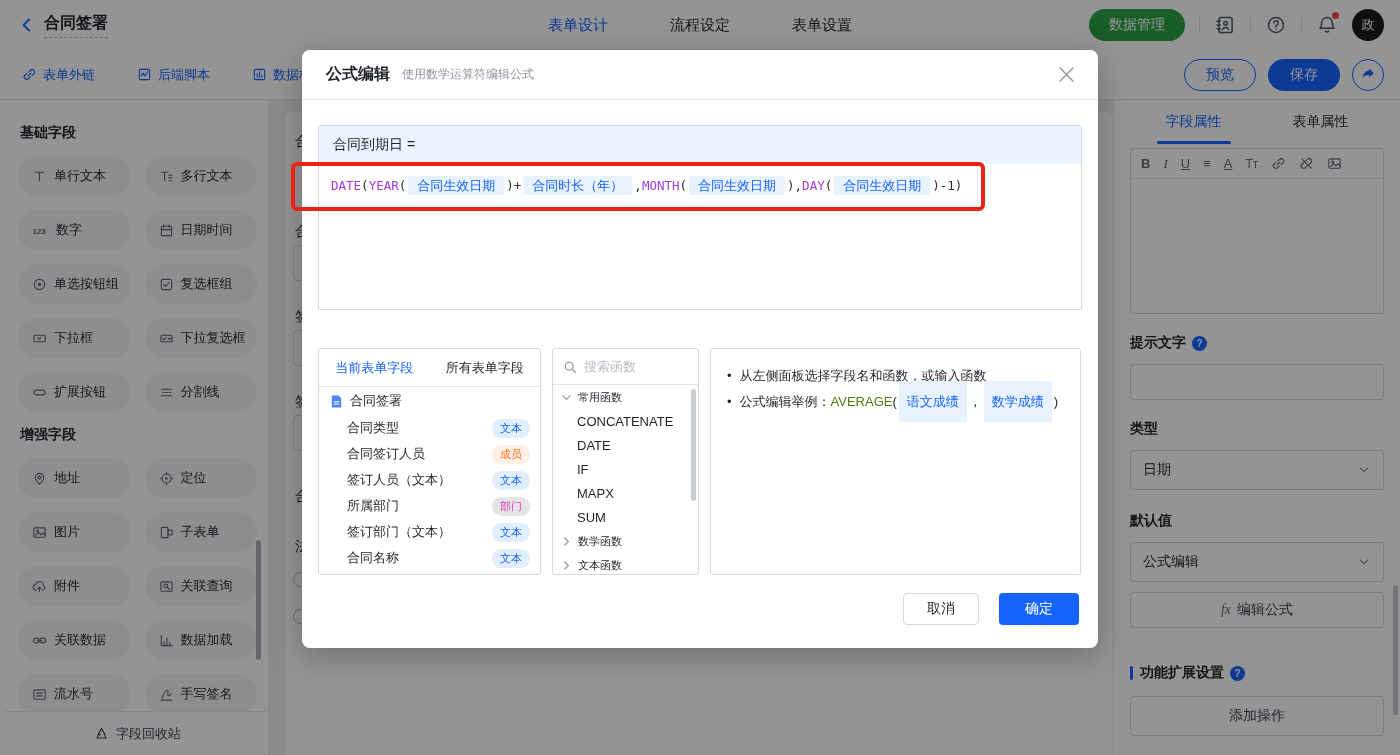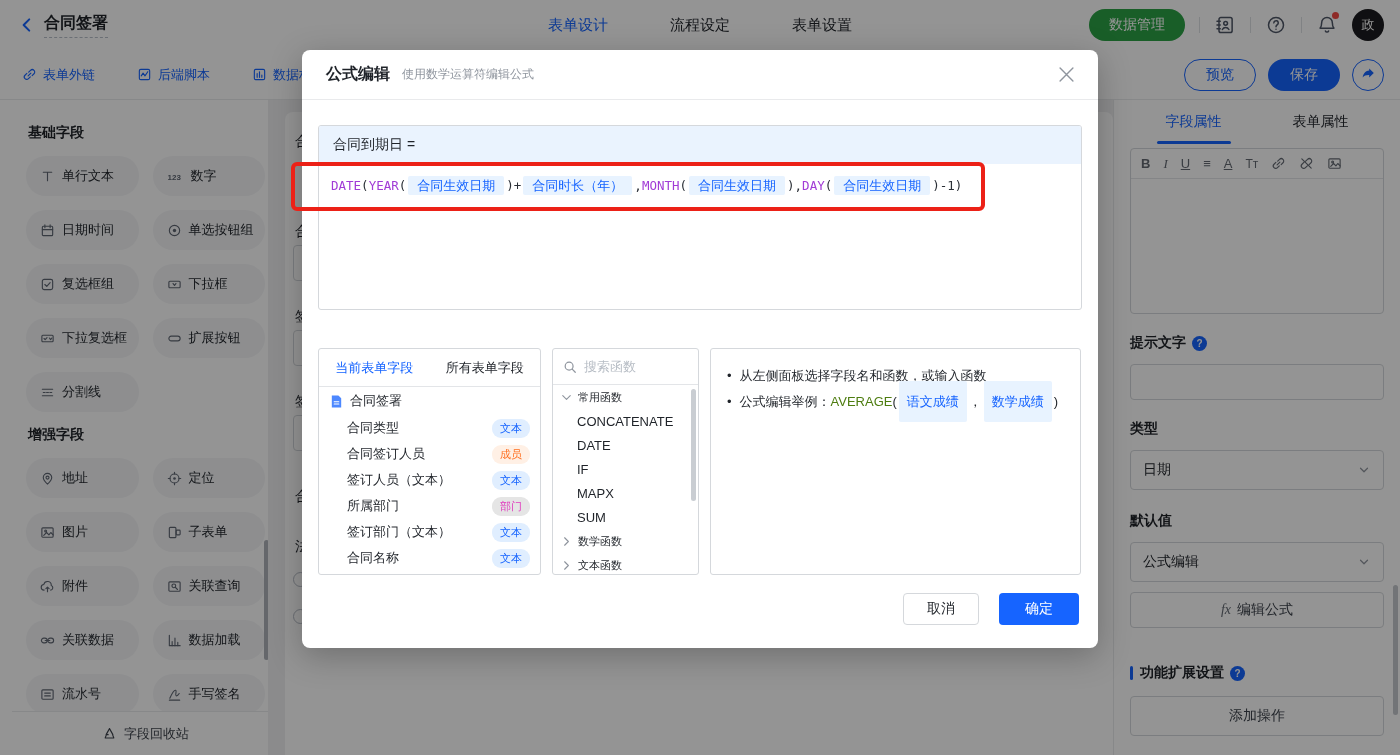--- a/index.html
+++ b/index.html
@@ -28,21 +28,21 @@
   
   .subbar { position:absolute; left:0; top:50px; width:1400px; height:50px; background:#fff; border-bottom:1px solid #E9EAEC; display:flex; align-items:center; justify-content:space-between; }
   .subbar-left { display:flex; align-items:center; gap:42px; margin-left:22px; }
   .sublink { display:flex; align-items:center; gap:6px; color:#1664FF; font-size:13px; cursor:pointer; white-space:nowrap; }
   .subbar-right { display:flex; align-items:center; gap:12px; margin-right:16px; }
   .btn-preview { height:32px; width:72px; border:1px solid #1664FF; color:#1664FF; background:#fff; border-radius:16px; font-size:14px; cursor:pointer; }
   .btn-save { height:32px; width:72px; border:none; color:#fff; background:#1664FF; border-radius:16px; font-size:14px; cursor:pointer; }
   .btn-share { height:32px; width:32px; border:1px solid #1664FF; color:#1664FF; background:#fff; border-radius:50%; display:flex; align-items:center; justify-content:center; cursor:pointer; }
 
   
-  .sidebar { position:absolute; left:12px; top:100px; width:268px; height:655px; background:#fff; border-right:1px solid #E9EAEC; padding:14px 14px 6px 14px; overflow:hidden; }
+  .sidebar { position:absolute; left:4px; top:100px; width:268px; height:655px; background:#fff; border-right:1px solid #E9EAEC; padding:14px 14px 6px 14px; overflow:hidden; }
   .sec-title { font-size:14px; font-weight:bold; margin:10px 0 14px 2px; }
   .pill-grid { display:grid; grid-template-columns:1fr 1fr; gap:14px; margin-bottom:14px; }
   .pill { height:40px; background:#F4F5F7; border-radius:20px; display:flex; align-items:center; gap:7px; padding:0 0 0 14px; font-size:13px; color:#1F2329; cursor:pointer; white-space:nowrap; }
   .pill .ic { color:#5F6672; flex:0 0 auto; }
   .sb-footer { position:absolute; left:0; bottom:0; width:267px; height:44px; background:#fff; border-top:1px solid #E9EAEC; display:flex; align-items:center; justify-content:center; gap:7px; font-size:13px; color:#3D434C; cursor:pointer; }
   .sb-thumb { position:absolute; left:252px; top:440px; width:5px; height:120px; background:#AEB2B9; border-radius:3px; }
 
   
   .canvas { position:absolute; left:268px; top:100px; width:845px; height:655px; background:#EFF0F2; }
   .canvas-card { position:absolute; left:17px; top:12px; right:0; bottom:0; background:#fff; border-radius:8px 8px 0 0; padding:0; }
@@ -215,20 +215,28 @@
           <div class="pill">
             <span class="ic">
               <svg width="15" height="15" viewBox="0 0 16 16" fill="none" stroke="currentColor" stroke-width="1.2" stroke-linecap="round" stroke-linejoin="round">
                 <path d="M3.5 3.5h9M8 3.5v9"></path>
               </svg>
             </span>
             <span>单行文本</span>
           </div>
           <div class="pill">
             <span class="ic">
+              <svg width="15" height="15" viewBox="0 0 16 16" fill="none" stroke="currentColor" stroke-width="1.2" stroke-linecap="round" stroke-linejoin="round">
+                <path d="M2.5 3.5h7M6 3.5v9M10.5 6.5h3M10.5 9.5h3M10.5 12.5h3"></path>
+              </svg>
+            </span>
+            <span>多行文本</span>
+          </div>
+          <div class="pill">
+            <span class="ic">
               <svg width="17" height="15" viewBox="0 0 17 16">
                 <text x="0" y="11.5" font-size="8.5" font-weight="bold" fill="currentColor" font-family="sans-serif">123</text>
               </svg>
             </span>
             <span>数字</span>
           </div>
           <div class="pill">
             <span class="ic">
               <svg width="15" height="15" viewBox="0 0 16 16" fill="none" stroke="currentColor" stroke-width="1.2" stroke-linecap="round" stroke-linejoin="round">
                 <rect x="2.5" y="3.5" width="11" height="10" rx="1"></rect>

